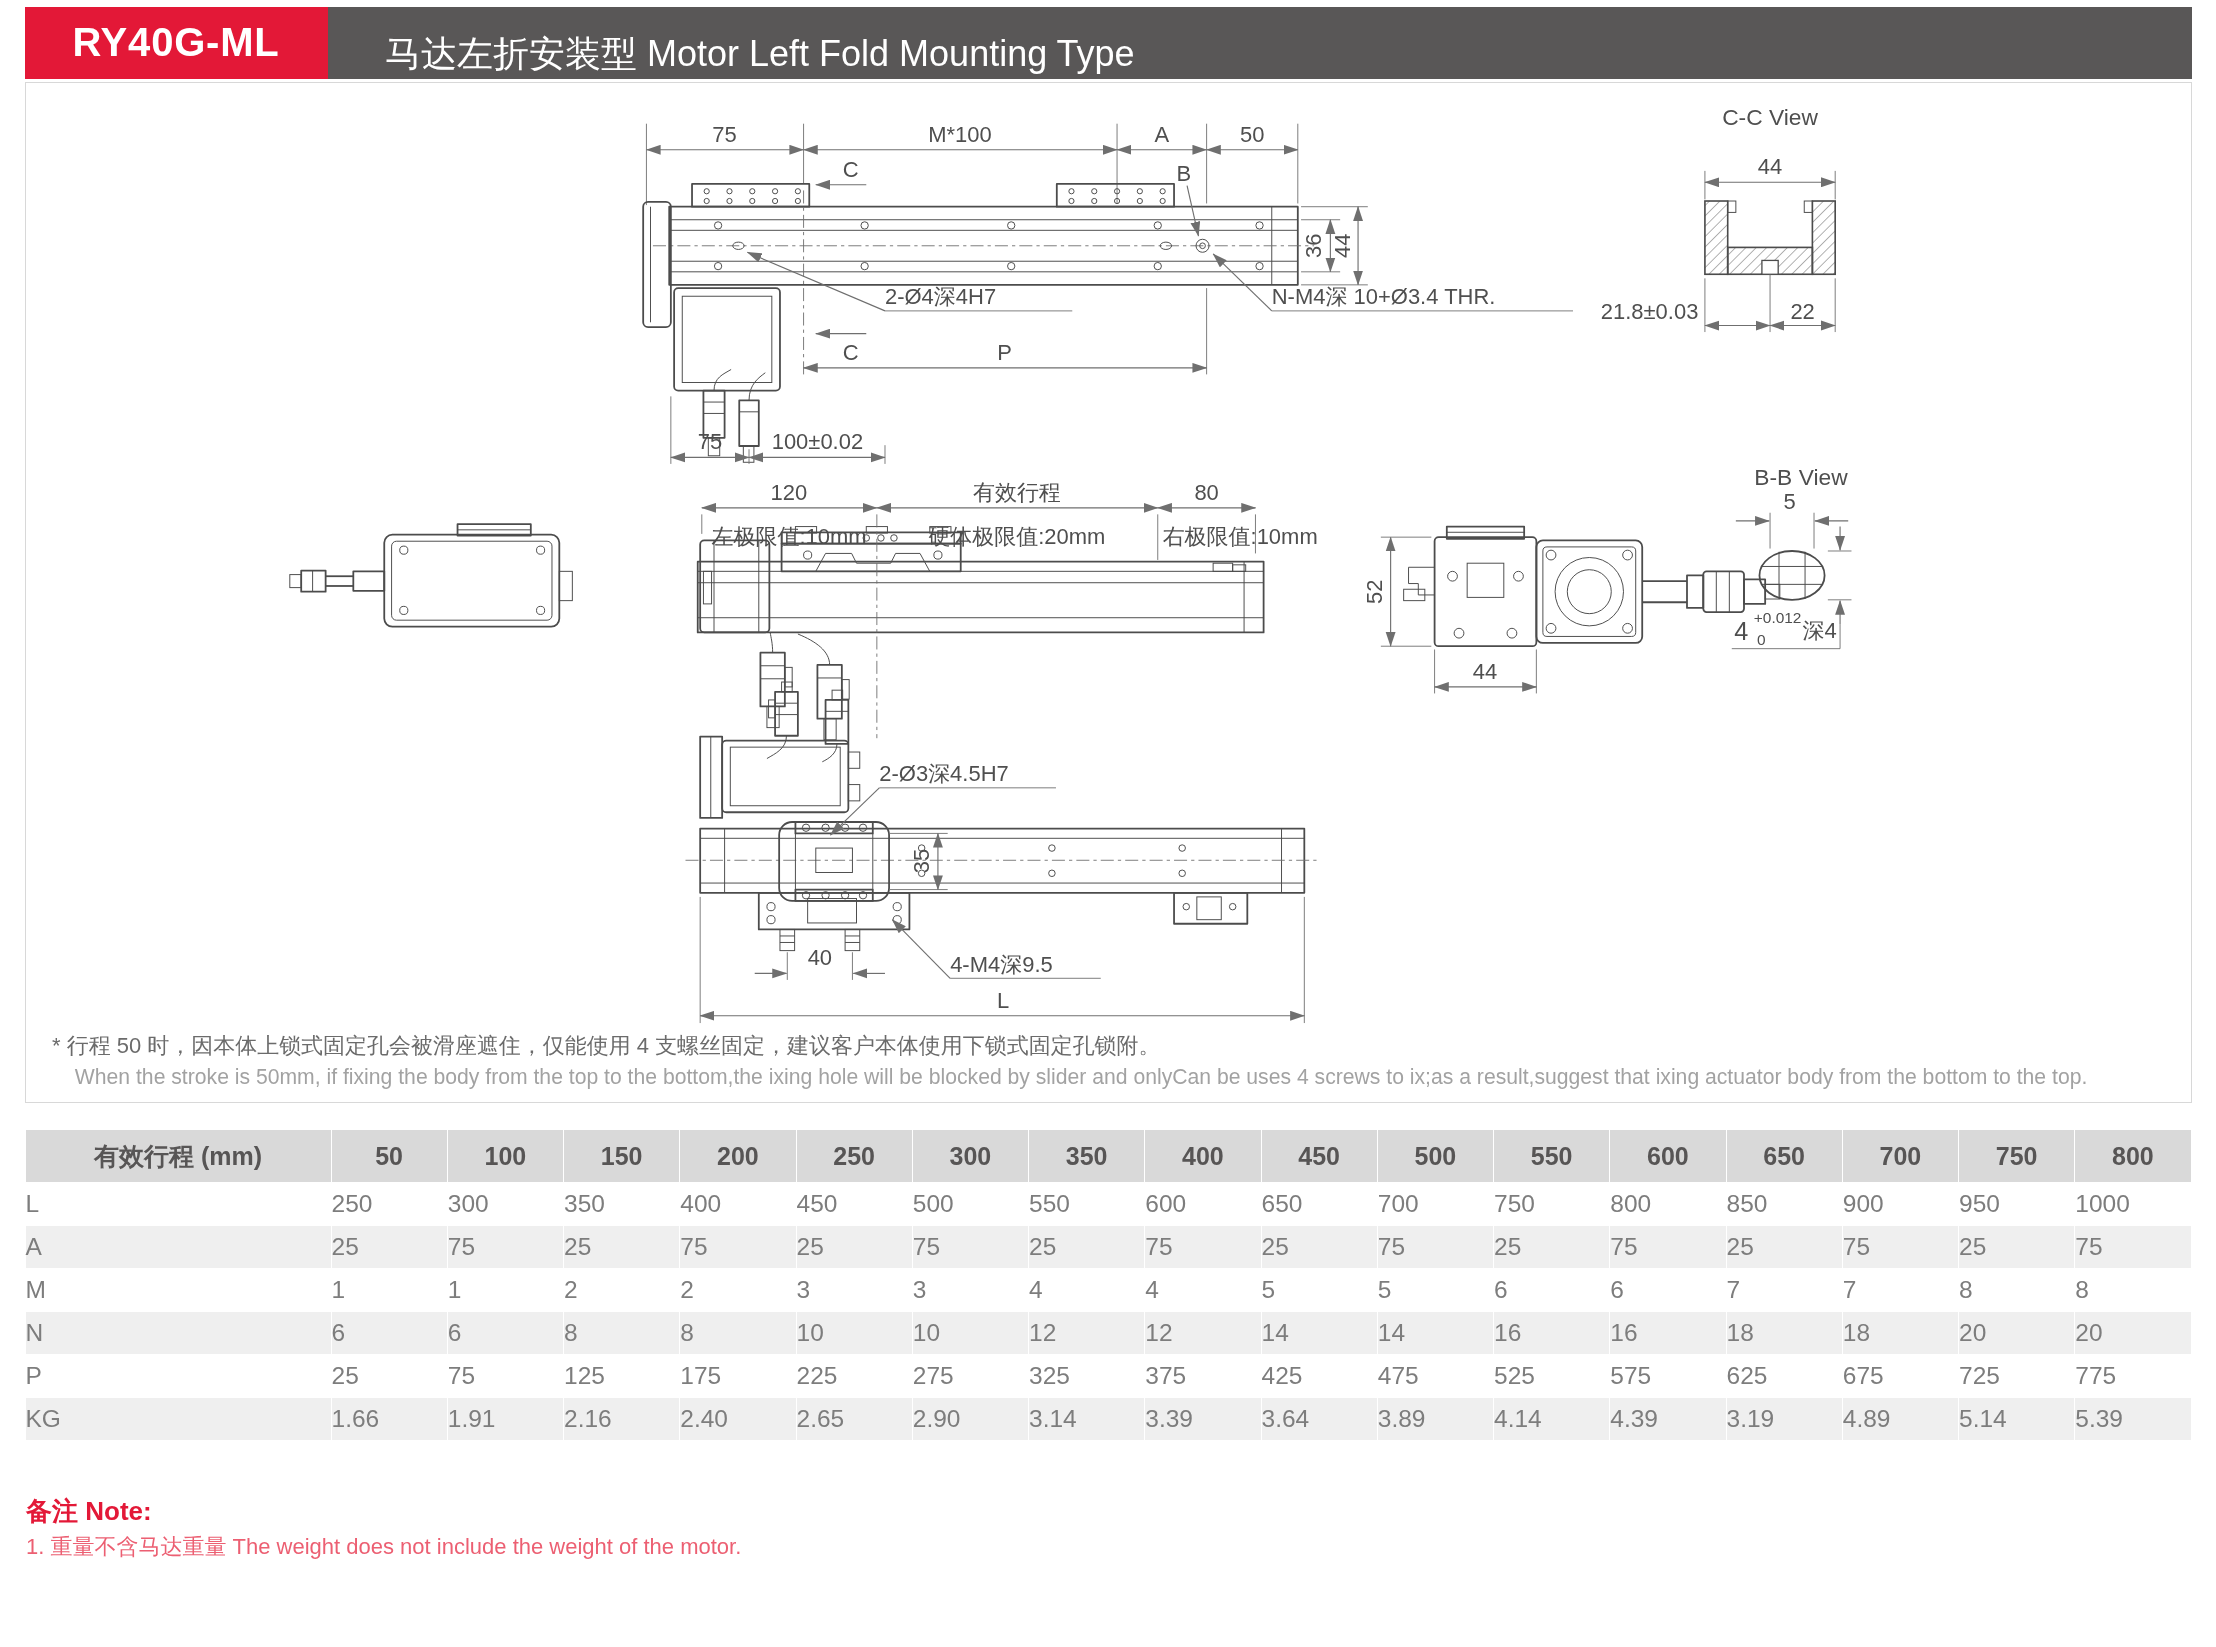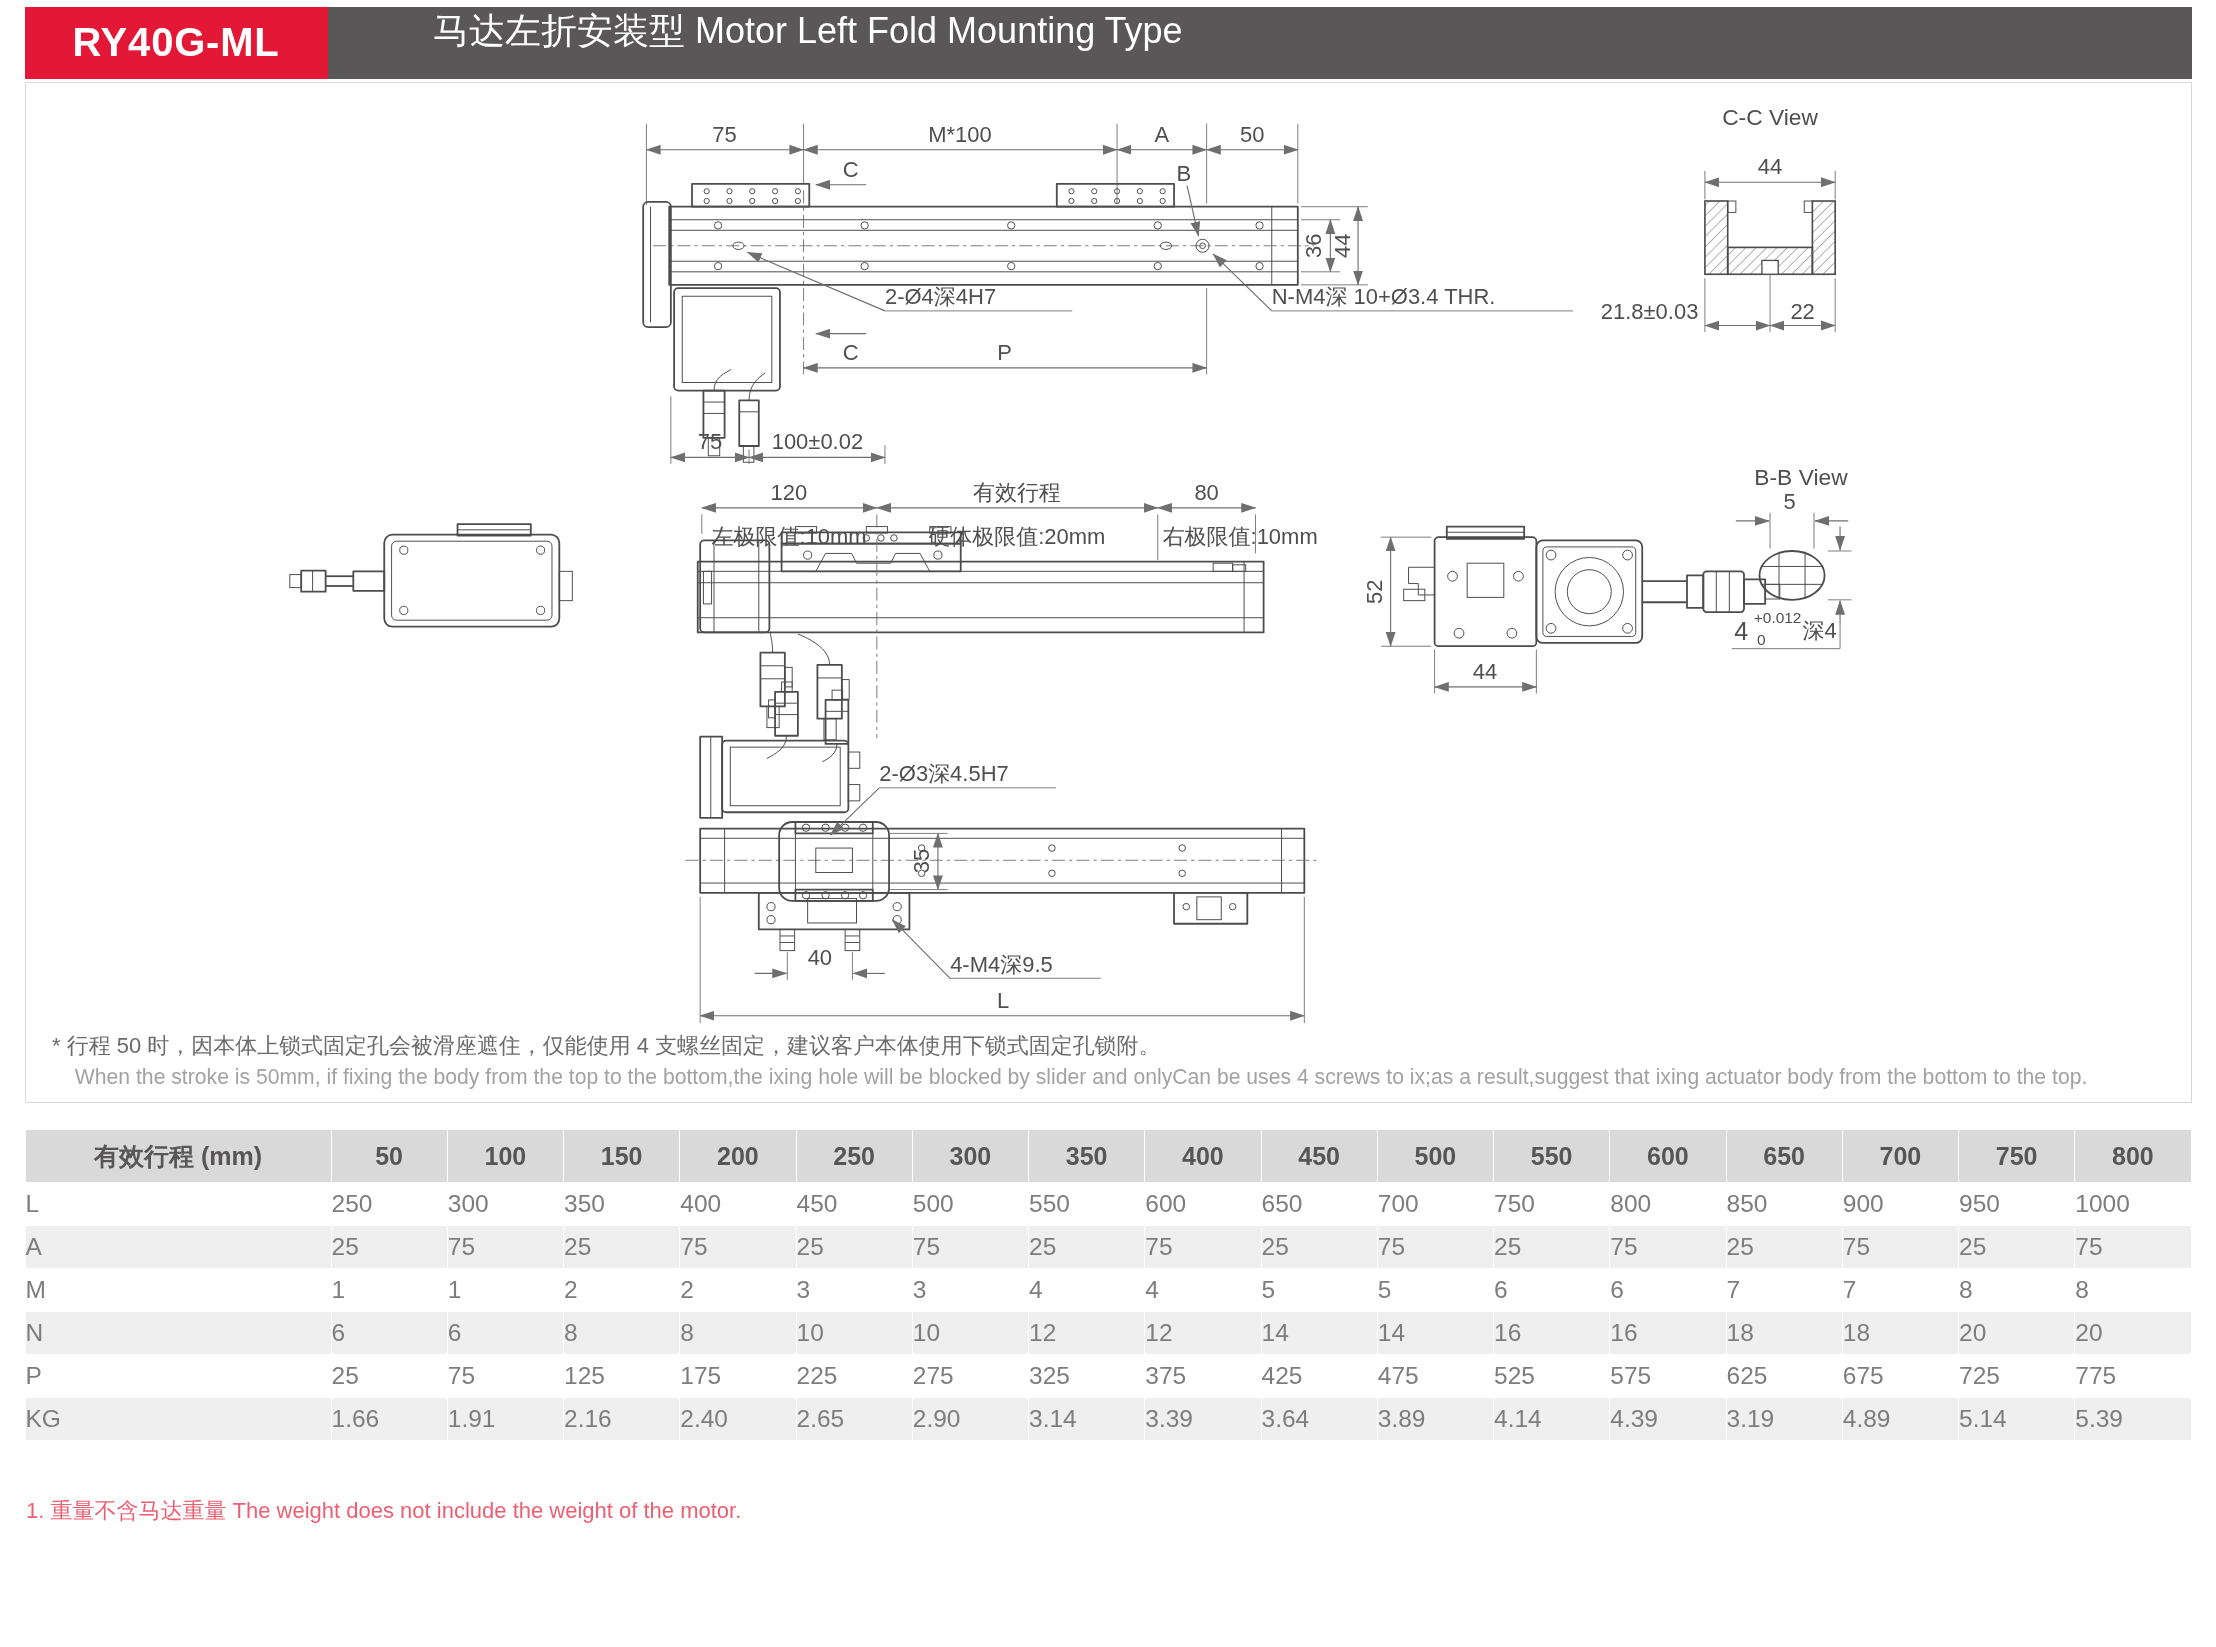--- a/index.html
+++ b/index.html
@@ -1,21 +1,21 @@
 <!DOCTYPE html>
 <html style="--accent-red: #e31837; --bar-gray: #595757; --table-head-bg: #d9d9d9; --table-alt-bg: #efefef; --table-text: #7d7d7d; --table-head-text: #575555; --note-red: #ec5f72; --drawing-line: #4c4c4c; --dim-line: #6f6f6f; --footnote-zh-gray: #6b6b6b; --footnote-en-gray: #a2a2a2;font-size:13px"><head>
 <meta charset="utf-8">
 <style>
   html,body{margin:0;padding:0;background:#fff;}
   .page{position:relative;width:2216px;height:1647px;background:#fff;overflow:hidden;
         font-family:"Liberation Sans",sans-serif;}
 
   
   .titlebar{position:absolute;left:24.5px;top:6.5px;width:2167px;height:72px;
-            background:var(--bar-gray,#595757);display:flex;align-items:flex-start;gap:48px;}
+            background:var(--bar-gray,#595757);display:flex;align-items:flex-end;}
   .model-badge{width:303px;height:100%;background:var(--accent-red,#e31837);color:#fff;
                display:flex;align-items:center;justify-content:center;
                font-size:40px;font-weight:bold;letter-spacing:0.8px;}
   .bar-title{color:#fff;font-size:36px;padding-left:24.5px;white-space:nowrap;margin-left:33px;}
 
   
   .drawing-box{position:absolute;left:24.5px;top:82px;width:2167px;height:1021px;
                border:0.8px solid #d8d8d8;box-sizing:border-box;background:#fff;}
   .drawing-box svg{position:absolute;left:0;top:0;width:100%;height:100%;}
 
@@ -574,17 +574,18 @@
           <td>4.39</td>
           <td>3.19</td>
           <td>4.89</td>
           <td>5.14</td>
           <td>5.39</td>
         </tr>
       </tbody>
   </table>
 
   <div class="notes">
+    <div class="notes-title">备注 Note:</div>
     <div class="note-line">1. 重量不含马达重量 The weight does not include the weight of the motor.</div>
   </div>
 
 </div>
 
 
 </body></html>

